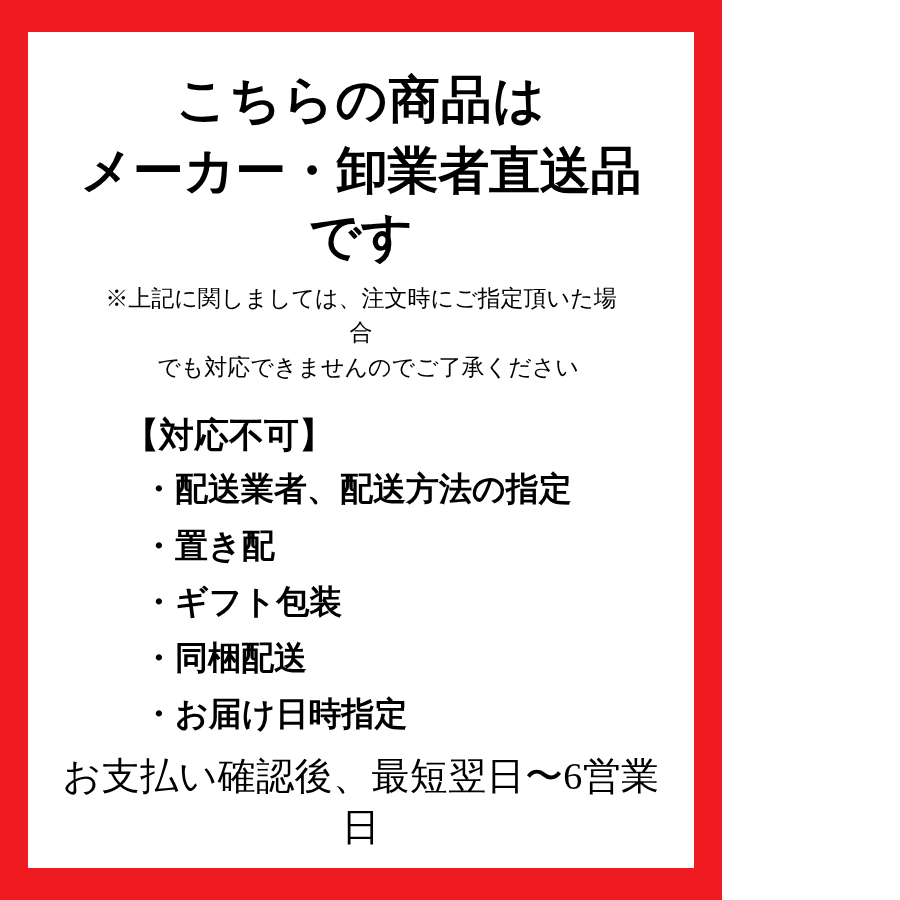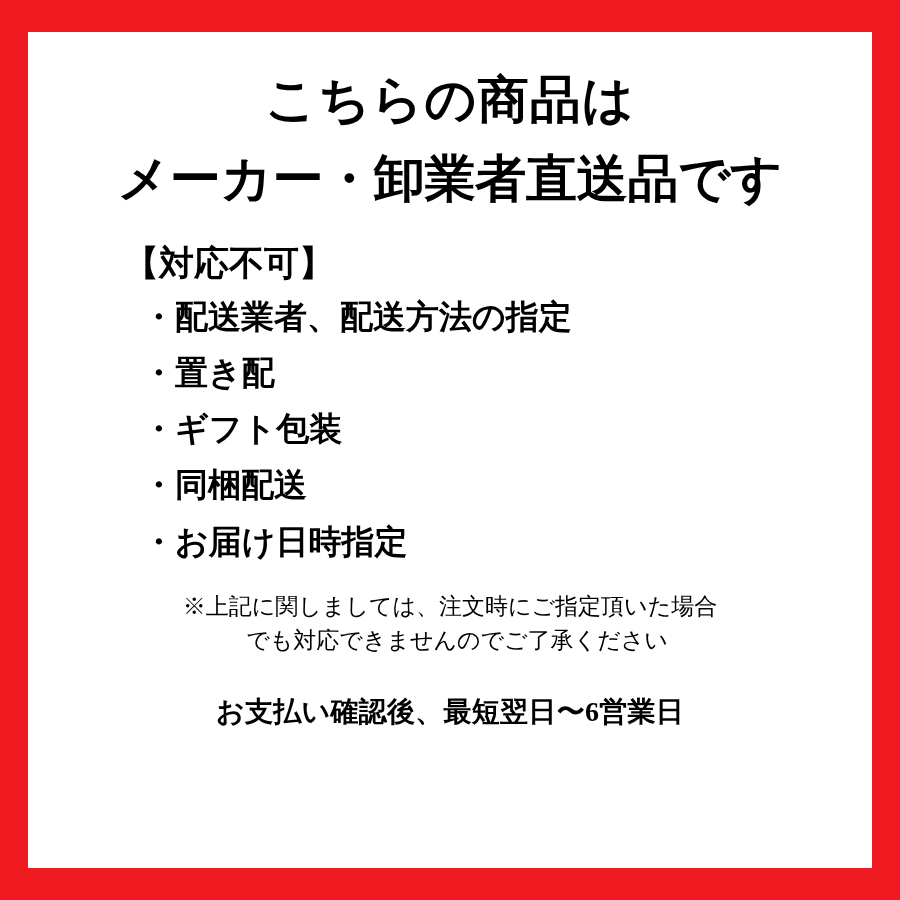--- a/index.html
+++ b/index.html
@@ -11,21 +11,21 @@
     height: 900px;
     background: #ffffff;
     font-family: "Liberation Serif", "DejaVu Serif", serif;
     overflow: hidden;
   }
 
   
   #notice-banner {
     position: relative;
     box-sizing: border-box;
-    width: 900px;
+    width: 722px;
     height: 900px;
     background: #ef1b20;
     padding: 32px 28px;
   }
 
   
   #notice-card {
     box-sizing: border-box;
     width: 100%;
     height: 100%;
@@ -44,21 +44,21 @@
     color: #000000;
     letter-spacing: 0.02em;
     line-height: 1.28;
   }
   #headline-line1 {
     font-size: 51px;
     margin-top: 14px;
   }
   #headline-line2 {
     font-size: 51px;
-    margin-top: 14px;
+    margin-top: 6px;
     letter-spacing: -0.005em;
   }
 
   
   #restrictions-section {
     width: 100%;
     margin-top: 30px;
     padding-left: 66px;
     box-sizing: border-box;
   }
@@ -94,52 +94,51 @@
   }
   #footnote-line2 {
     padding-left: 14px;
   }
 
   
   #shipping-notice {
     width: 100%;
     text-align: center;
     color: #000000;
-    font-size: 28px;
-    font-weight: bold;
+    font-size: 38px;
+    font-weight: normal;
     line-height: 1.35;
-    margin-top: 34px;
     letter-spacing: 0.01em;
   }
   #shipping-notice .ship-line {
     display: block;
   }
 </style>
 </head>
 <body>
 
 <div id="notice-banner">
   <div id="notice-card">
 
     <div class="headline" id="headline-line1">こちらの商品は</div>
     <div class="headline" id="headline-line2">メーカー・卸業者直送品です</div>
 
+    <div id="footnote">
+      <span class="fn-line" id="footnote-line1">※上記に関しましては、注文時にご指定頂いた場合</span>
+      <span class="fn-line" id="footnote-line2">でも対応できませんのでご了承ください</span>
+    </div>
+
     <div id="restrictions-section">
       <div id="restrictions-title">【対応不可】</div>
 
       <div class="restriction-item">・配送業者、配送方法の指定</div>
       <div class="restriction-item">・置き配</div>
       <div class="restriction-item">・ギフト包装</div>
       <div class="restriction-item">・同梱配送</div>
       <div class="restriction-item">・お届け日時指定</div>
     </div>
 
-    <div id="footnote">
-      <span class="fn-line" id="footnote-line1">※上記に関しましては、注文時にご指定頂いた場合</span>
-      <span class="fn-line" id="footnote-line2">でも対応できませんのでご了承ください</span>
-    </div>
-
     <div id="shipping-notice">
       <span class="ship-line" id="shipping-line1">お支払い確認後、最短翌日〜6営業日</span>
     </div>
 
   </div>
 </div>
 
 </body></html>

